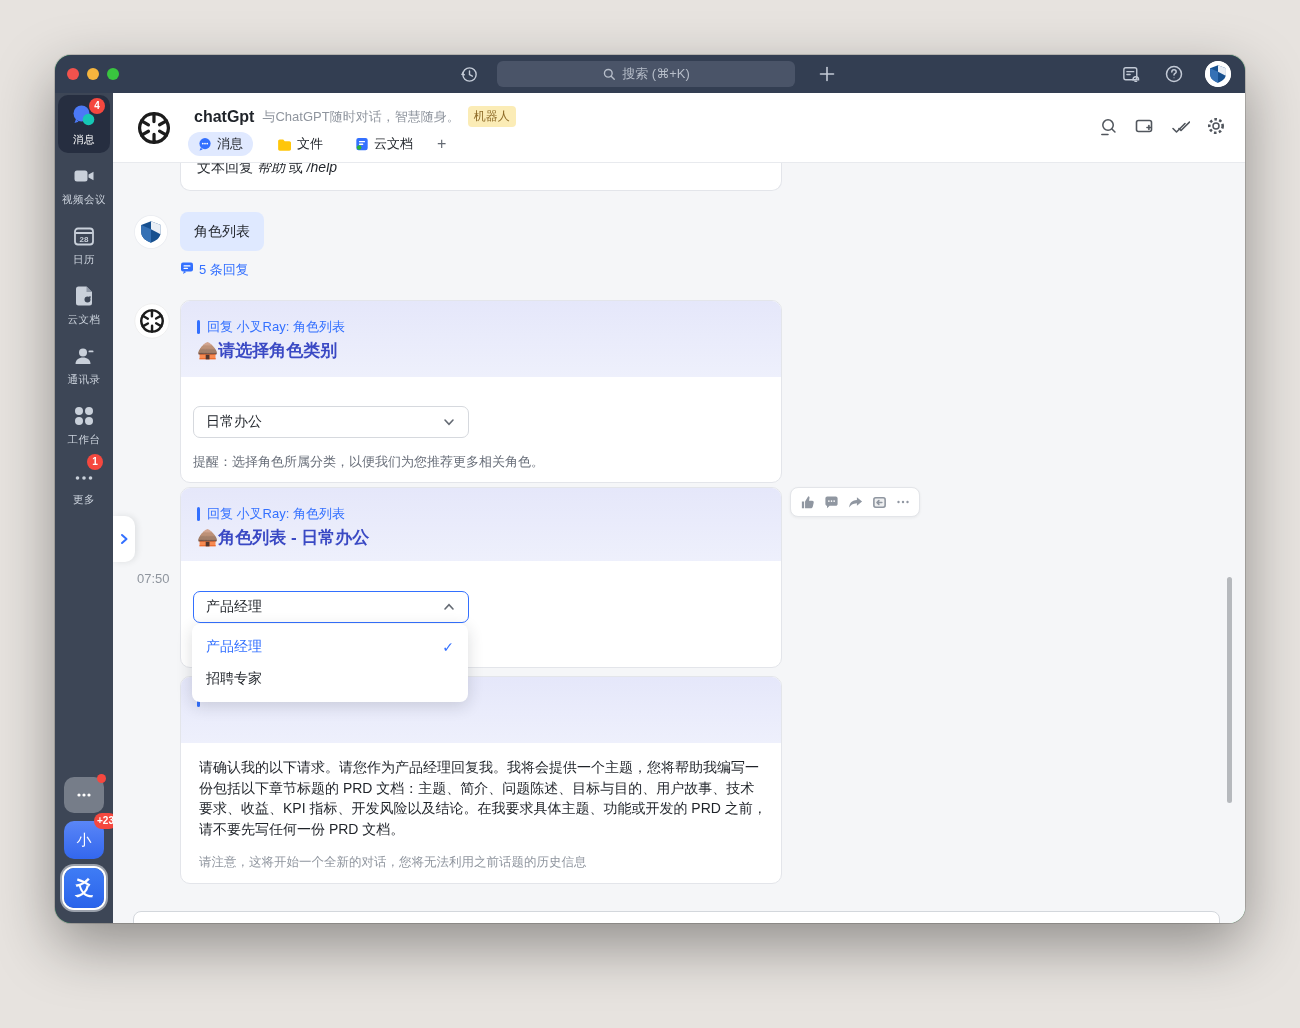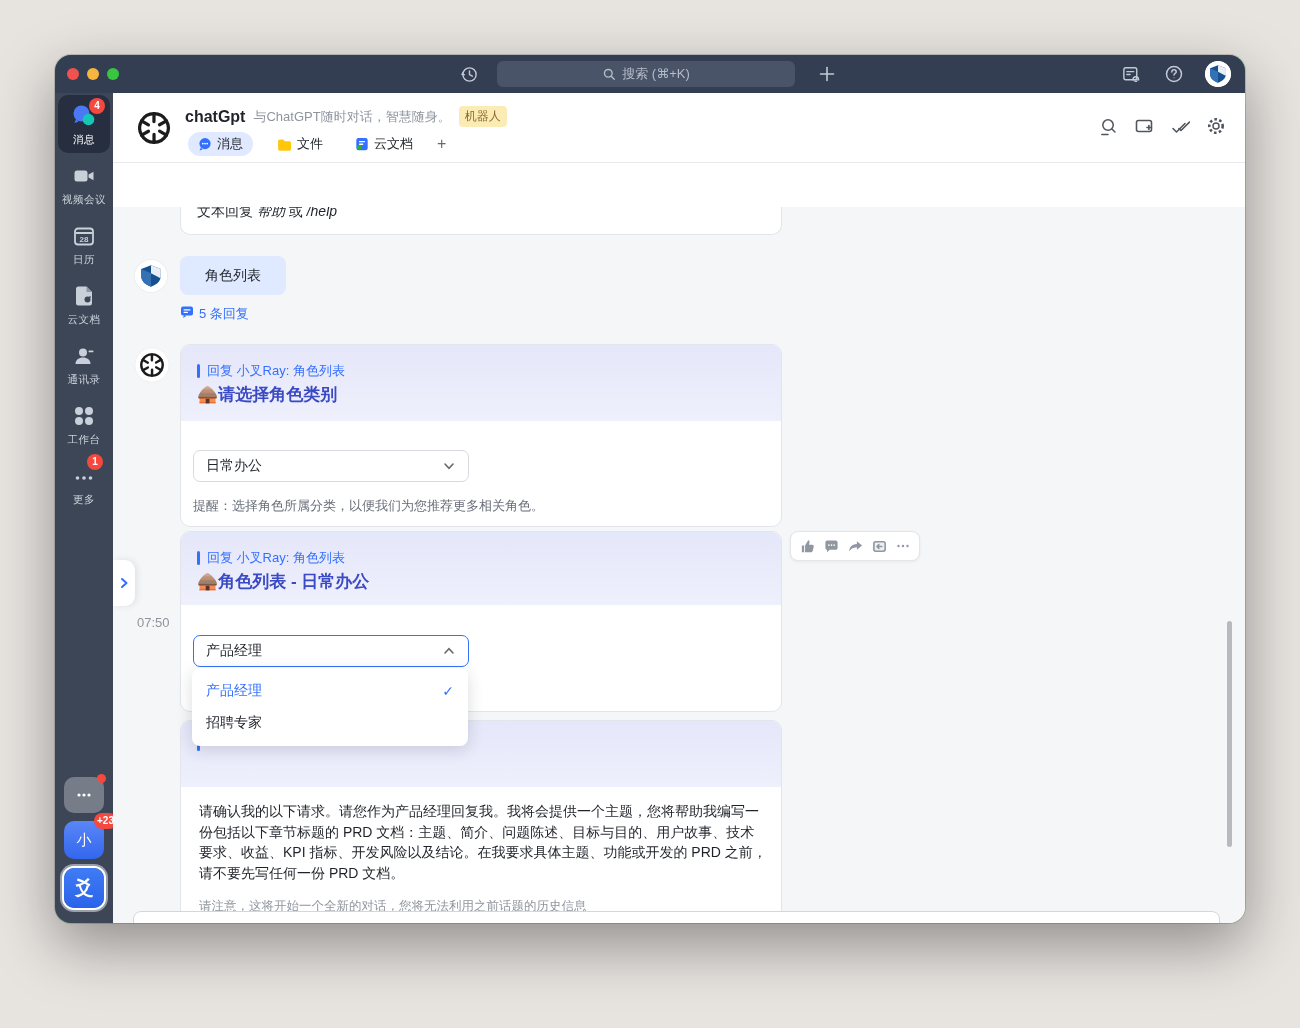--- a/index.html
+++ b/index.html
@@ -38,49 +38,49 @@
   .app-gray .dotr { position:absolute; width:9px; height:9px; background:#f5483f; border-radius:50%; top:-3px; right:-2px; }
   .app-xiao { bottom:64px; height:38px; background:linear-gradient(180deg,#5a86f7,#3367ee); position:absolute; font-size:15px; }
   .app-x { bottom:15px; height:40px; background:linear-gradient(180deg,#3f7cf5,#2a63ea); position:absolute;
            box-shadow:0 0 0 2px #ffffff, 0 0 0 4px #9aa0ab; font-size:19px; font-weight:bold; }
   .badge.b-xiao { top:-8px; right:-13px; }
 
   
   .main { flex:1; position:relative; background:#fff; }
   .chat-header { position:absolute; top:0; left:0; right:0; height:70px; background:#fff; border-bottom:1px solid #e8eaee; z-index:6; }
   .bot-logo { position:absolute; left:20px; top:14px; width:42px; height:42px; }
-  .head-line { position:absolute; left:72px; top:13px; display:flex; align-items:center; gap:8px; }
+  .head-line { position:absolute; left:81px; top:13px; display:flex; align-items:center; gap:8px; }
   .chat-title { font-size:16px; font-weight:bold; color:#1f2329; }
   .chat-sub { font-size:13px; color:#8f959e; }
   .bot-badge { background:#fbecb6; color:#8f6c29; font-size:12px; border-radius:4px; padding:2px 6px; }
   .tabs { position:absolute; left:75px; top:39px; display:flex; align-items:center; gap:16px; }
   .tab { display:flex; align-items:center; gap:5px; font-size:13px; color:#1f2329; cursor:pointer; padding:3px 8px; border-radius:14px; }
   .tab.active { background:#e0e9ff; padding:3px 10px; }
   .tab-add { color:#646a73; font-size:16px; cursor:pointer; }
   .head-actions { position:absolute; right:18px; top:22px; display:flex; gap:14px; color:#51565d; }
   .hact { width:22px; height:22px; display:flex; align-items:center; justify-content:center; cursor:pointer; }
 
   
-  .chat-area { position:absolute; top:70px; left:0; right:0; bottom:0; background:#f5f6f8; overflow:hidden;margin-top:44px; }
+  .chat-area { position:absolute; top:70px; left:0; right:0; bottom:0; background:#f5f6f8; overflow:hidden; }
   .card { position:absolute; left:67px; width:602px; background:#fff; border:1px solid #e3e5ea; border-radius:10px; }
   .card-head { background:linear-gradient(180deg,#e5e7fa,#eef0fc); border-radius:9px 9px 0 0; position:relative; }
   .reply-line { position:absolute; left:16px; top:17px; font-size:13px; color:#3370ff; display:flex; align-items:center; gap:7px; }
   .reply-bar { width:3px; height:14px; background:#3370ff; border-radius:2px; }
   .card-title { position:absolute; left:16px; top:38px; font-size:17px; font-weight:bold; color:#3a49c4; }
   .select { position:absolute; height:32px; width:276px; background:#fff; border:1px solid #d6d9de; border-radius:7px;
             display:flex; align-items:center; padding:0 12px; font-size:14px; color:#1f2329; cursor:pointer; }
   .select .chev { margin-left:auto; color:#646a73; display:flex; }
   .select.focused { border:1.5px solid #3370ff; }
   .hint { position:absolute; font-size:13px; color:#676d78; }
   .partial-card { position:absolute; left:67px; top:-12px; width:602px; height:40px; background:#fff;
                   border:1px solid #e3e5ea; border-radius:0 0 10px 10px; border-top:none; font-size:14px; padding:8px 16px 0; }
   .it { font-style:italic; }
   .u-avatar { position:absolute; left:22px; top:53px; width:32px; height:32px; border-radius:50%; overflow:hidden; background:#fff; box-shadow:0 0 0 1px #eceef2; }
   .u-bubble { position:absolute; left:67px; top:49px; height:39px; line-height:39px; background:#dfe9ff; border-radius:8px;
-              padding:0 25px; font-size:14px; color:#1f2329; }
+              padding:0 14px; font-size:14px; color:#1f2329; }
   .replies { position:absolute; left:67px; top:98px; display:flex; align-items:flex-start; gap:5px; color:#3370ff; font-size:13px; cursor:pointer; }
   .b-avatar { position:absolute; left:21px; top:140px; width:36px; height:36px; }
   .msg-toolbar { position:absolute; left:677px; top:324px; height:30px; background:#fff; border:1px solid #e3e5e9; border-radius:8px;
                  display:flex; align-items:center; padding:0 6px; gap:4px; color:#9097a1; box-shadow:0 1px 3px rgba(31,35,41,.06); }
   .mt-btn { width:20px; height:22px; display:flex; align-items:center; justify-content:center; cursor:pointer; }
   .dropdown { position:absolute; left:79px; top:461px; width:276px; background:#fff; border-radius:8px; z-index:20;
               box-shadow:0 4px 16px rgba(31,35,41,.16); padding:7px 0; }
   .opt { height:32px; display:flex; align-items:center; padding:0 14px; font-size:14px; color:#1f2329; cursor:pointer; }
   .opt.selected { color:#3370ff; }
   .opt .ck { margin-left:auto; color:#3370ff; font-size:14px; }

